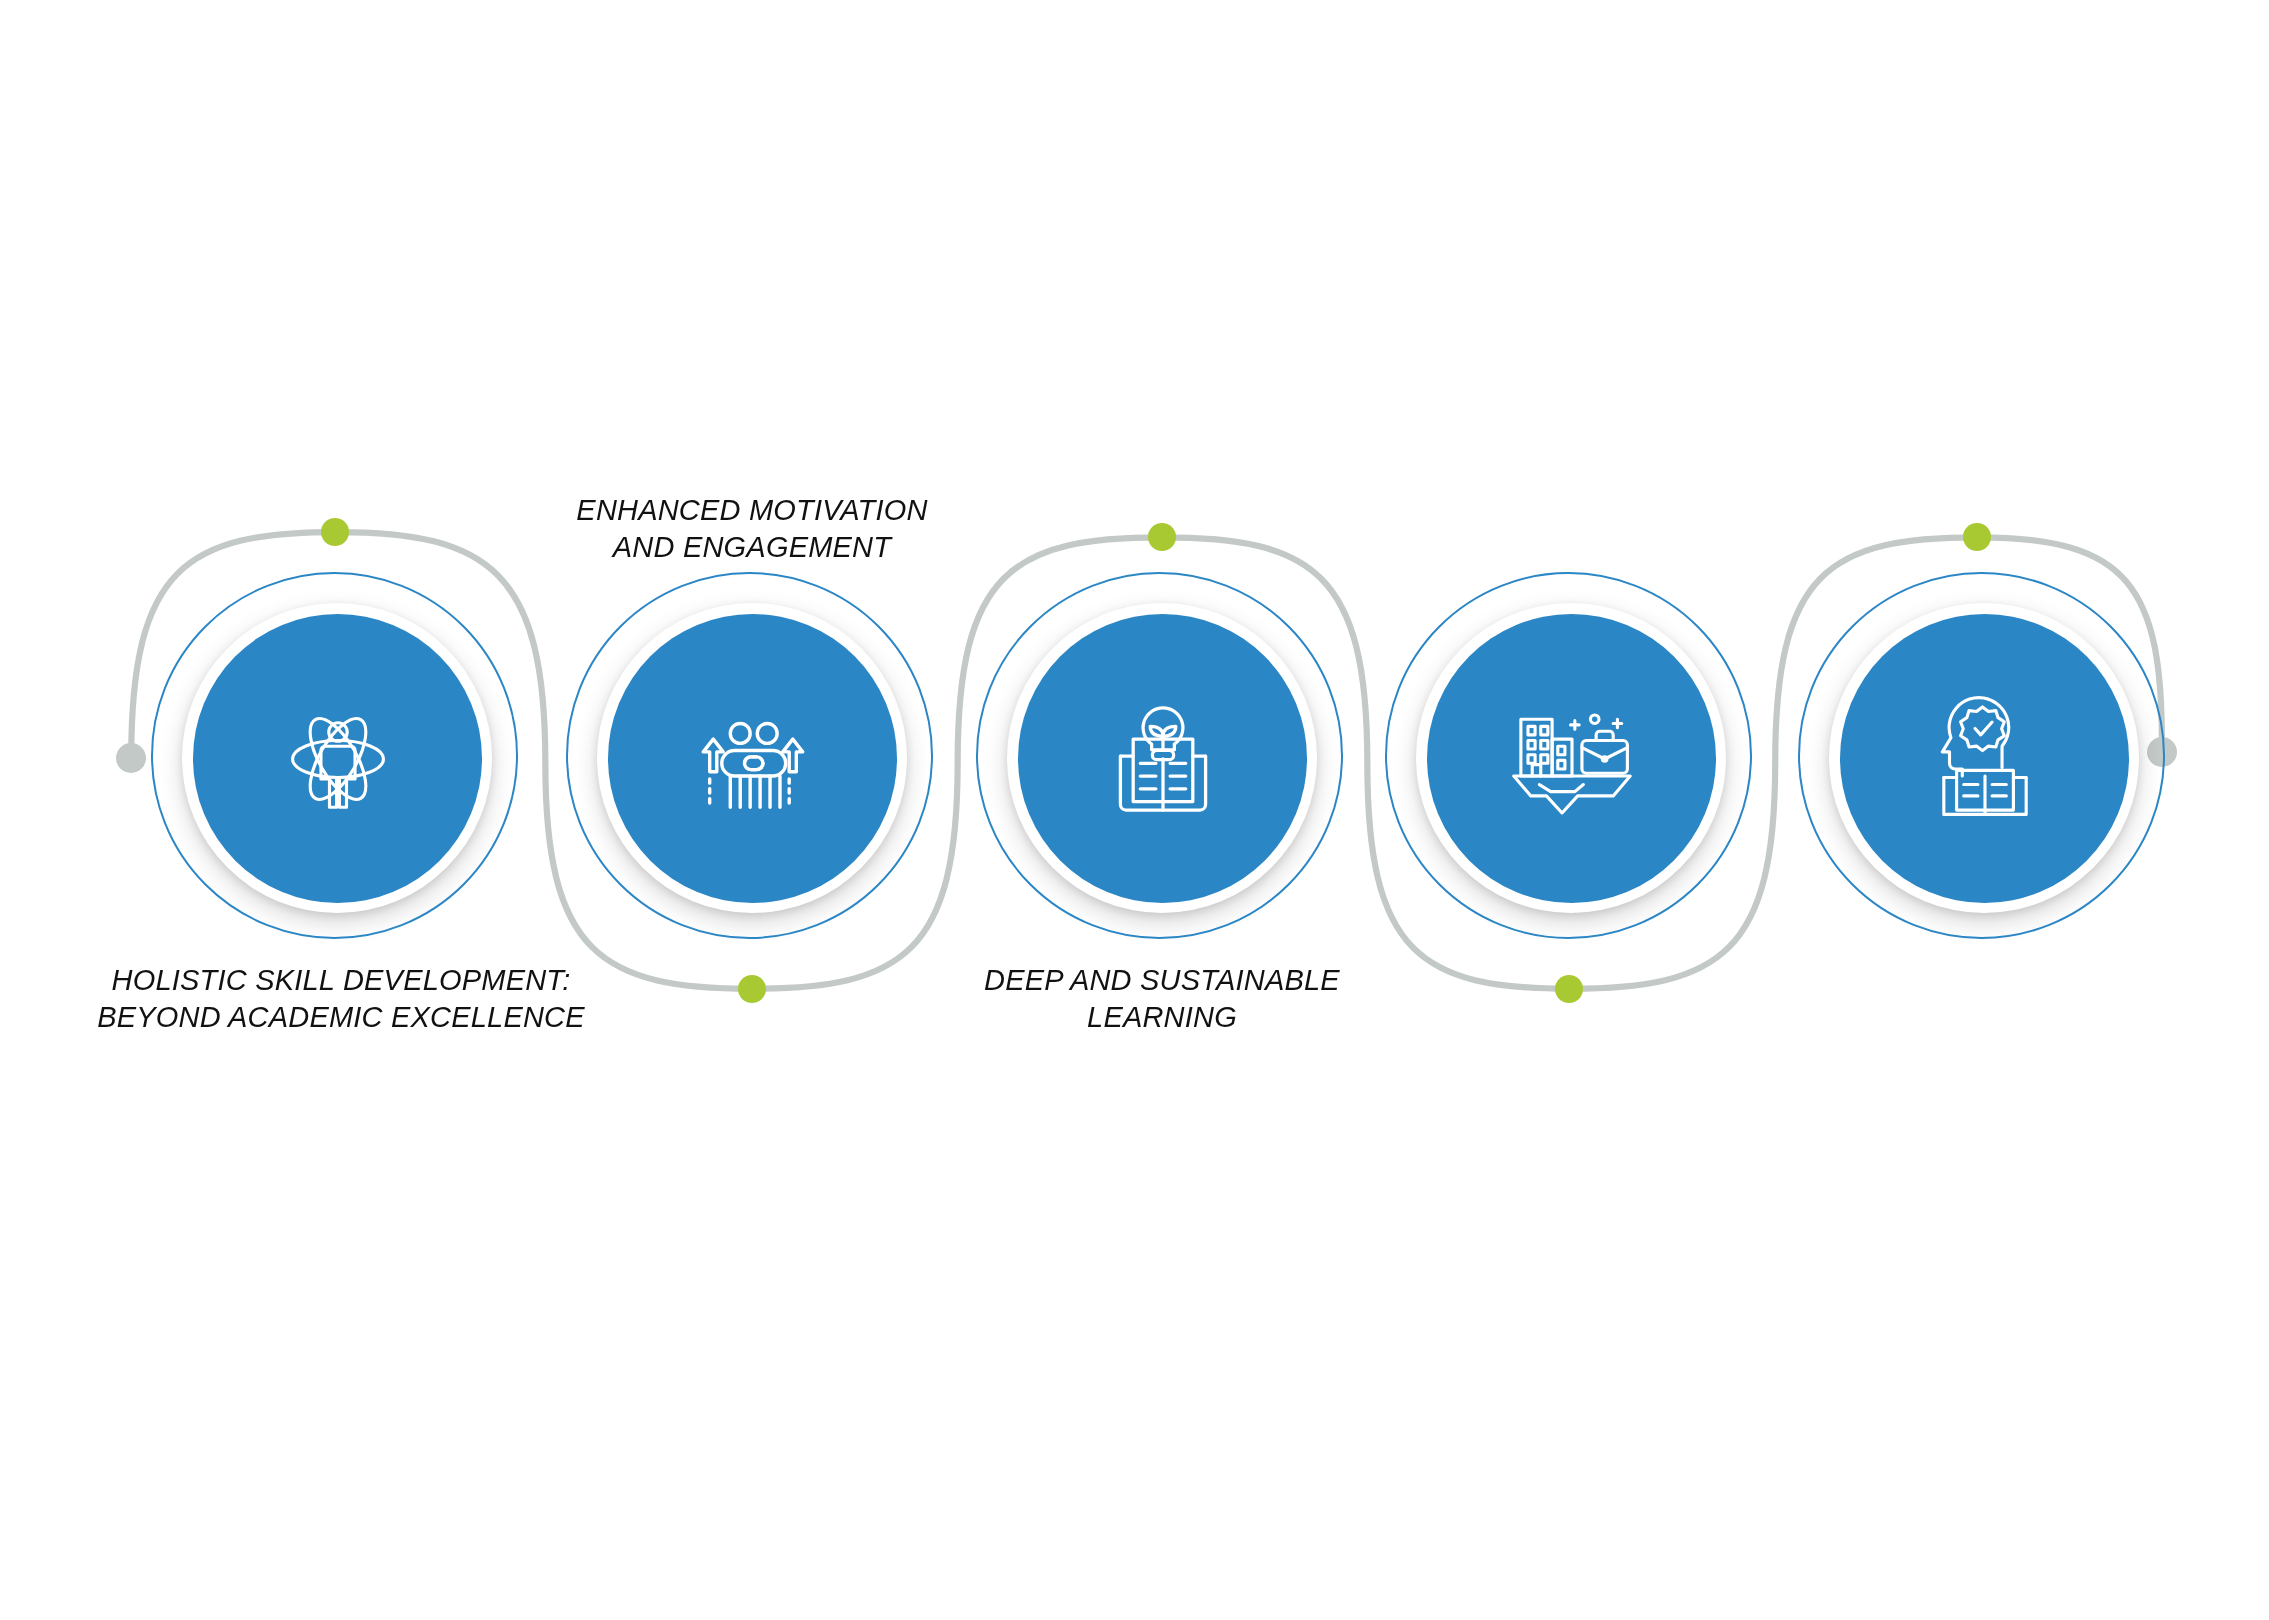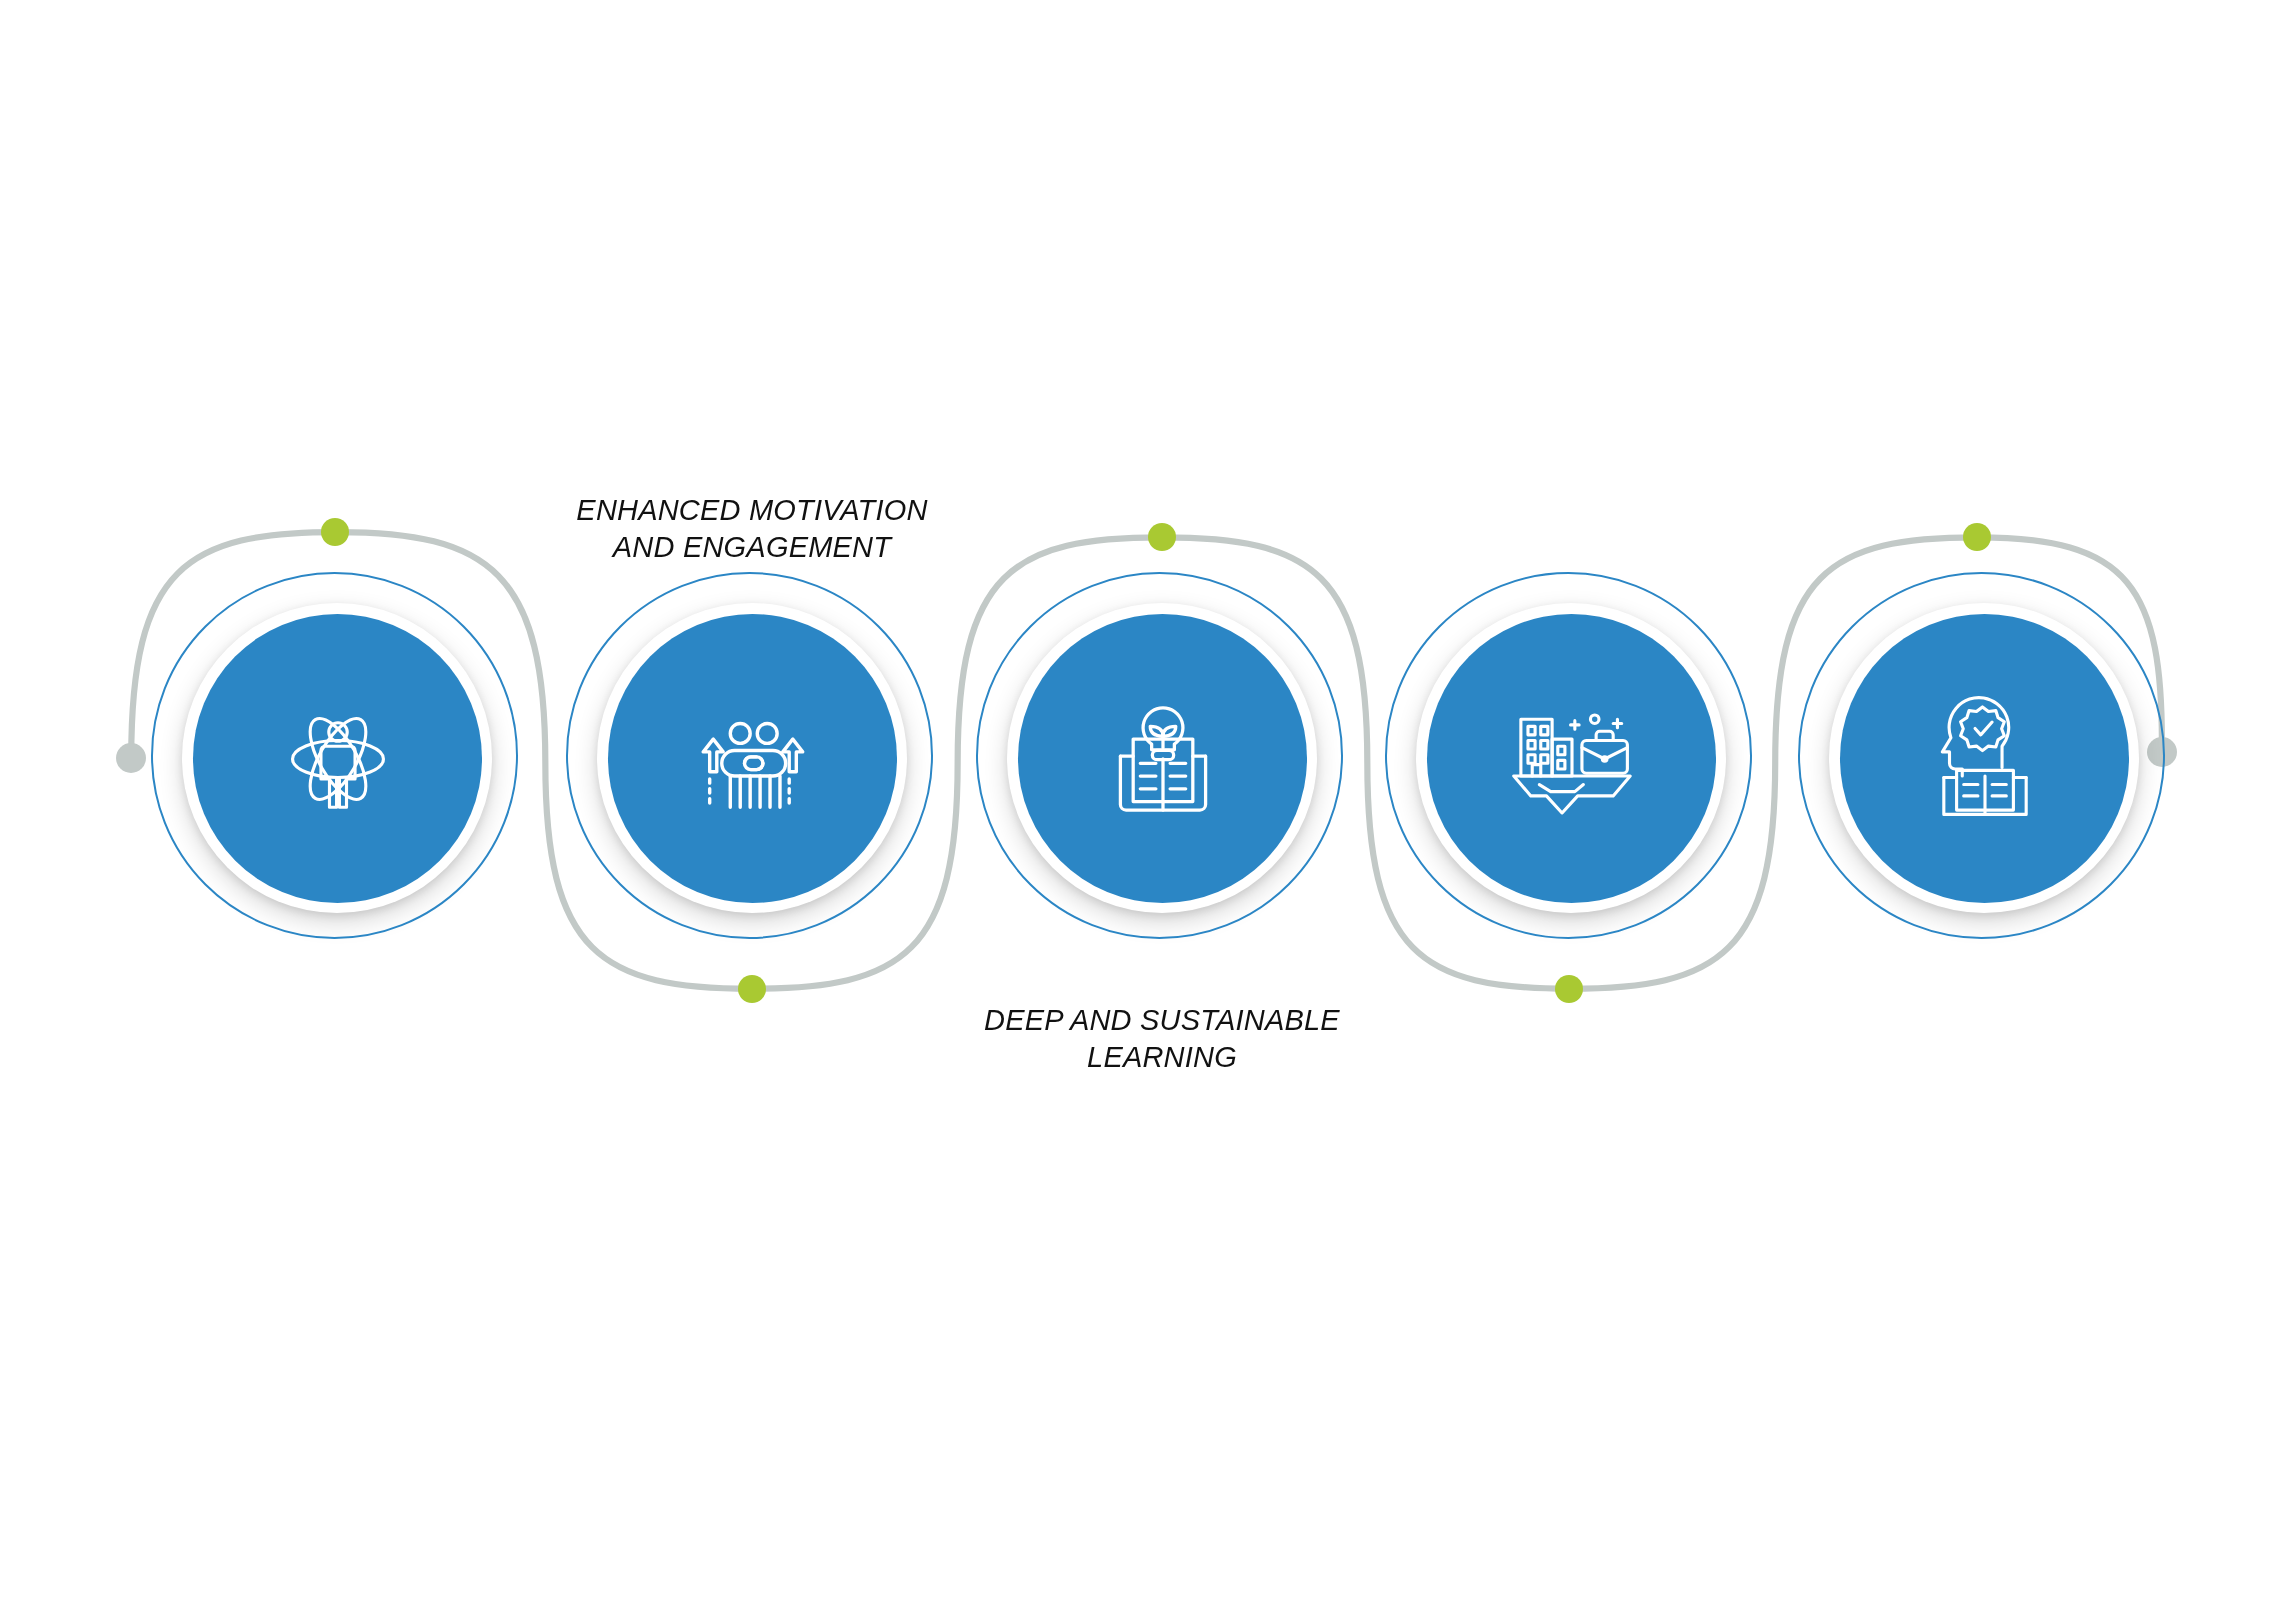--- a/index.html
+++ b/index.html
@@ -148,20 +148,22 @@
     <div class="icon-wrap">
       <svg viewBox="0 0 100 100" fill="none" stroke="#ffffff" stroke-width="2.2" stroke-linecap="round" stroke-linejoin="round">
         <ellipse cx="50" cy="50" rx="32" ry="13"></ellipse>
         <ellipse cx="50" cy="50" rx="32" ry="13" transform="rotate(60 50 50)"></ellipse>
         <ellipse cx="50" cy="50" rx="32" ry="13" transform="rotate(-60 50 50)"></ellipse>
         <circle cx="50" cy="31" r="6.5"></circle>
         <path d="M41 41 h18 a3 3 0 0 1 3 3 v20 h-6 v20 h-5 v-20 h-2 v20 h-5 v-20 h-6 v-20 a3 3 0 0 1 3 -3 z"></path>
       </svg>
     </div>
   </div>
+  <div class="label label-below" style="left:341px; top:962px;">HOLISTIC SKILL DEVELOPMENT:
+BEYOND ACADEMIC EXCELLENCE</div>
 
   <div class="node" style="left:752px; top:758px;">
     <div class="disc-shadow"></div>
     <div class="ring-outer"></div>
     <div class="disc"></div>
     <div class="icon-wrap">
       <svg viewBox="0 0 100 100" fill="none" stroke="#ffffff" stroke-width="2.4" stroke-linecap="round" stroke-linejoin="round">
         <path d="M22 36 l-7 9 h4.5 v14 h5 v-14 h4.5 z"></path>
         <path d="M19.5 64 v3 M19.5 71 v3 M19.5 78 v3"></path>
         <path d="M78 36 l-7 9 h4.5 v14 h5 v-14 h4.5 z"></path>
@@ -191,21 +193,21 @@
         <path d="M50 34 c7 0 9 -3 9 -7 c-7 0 -9 3 -9 7 z"></path>
         <path d="M29 36 h42 v44 h-42 z"></path>
         <path d="M20 48 h9 M71 48 h9"></path>
         <path d="M20 48 v34 a4 4 0 0 0 4 4 h52 a4 4 0 0 0 4 -4 v-34"></path>
         <path d="M50 50 v36"></path>
         <path d="M34 53 h11 M34 62 h11 M34 71 h11"></path>
         <path d="M55 53 h11 M55 62 h11 M55 71 h11"></path>
       </svg>
     </div>
   </div>
-  <div class="label label-below" style="left:1162px; top:962px;margin-top:40px;">DEEP AND SUSTAINABLE
+  <div class="label label-below" style="left:1162px; top:962px;">DEEP AND SUSTAINABLE
 LEARNING</div>
 
   <div class="node" style="left:1571px; top:758px;">
     <div class="disc-shadow"></div>
     <div class="ring-outer"></div>
     <div class="disc"></div>
     <div class="icon-wrap">
       <svg viewBox="0 0 100 100" fill="none" stroke="#ffffff" stroke-width="2.2" stroke-linecap="round" stroke-linejoin="round">
         <path d="M14 22 h22 v40 h-22 z"></path>
         <path d="M36 36 h14 v26 h-14 z"></path>

